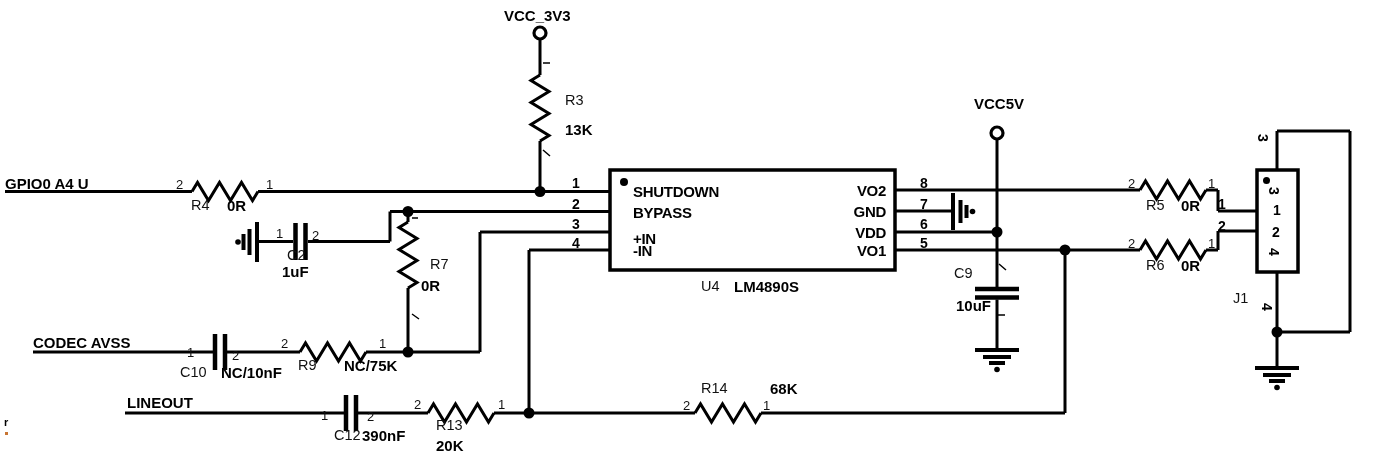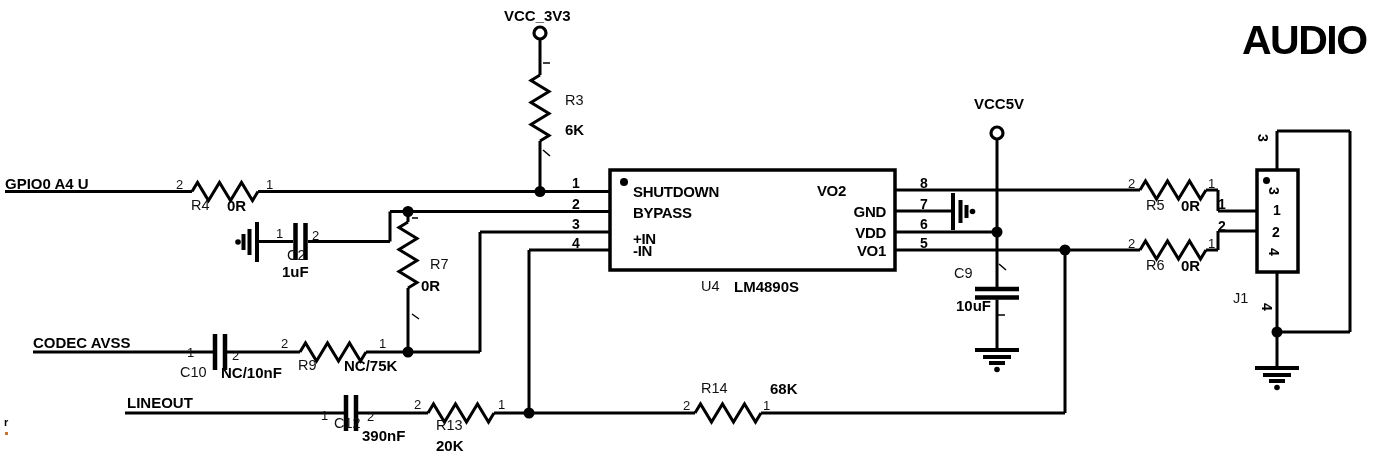--- a/index.html
+++ b/index.html
@@ -98,31 +98,30 @@
     <rect x="1257" y="170" width="41" height="102" fill="#fff" stroke="#000" stroke-width="3.5"></rect>
     <circle cx="1266.5" cy="180.5" r="3.5" fill="#000"></circle>
 
     <g stroke="#000" stroke-width="1.5" fill="none">
       <path d="M543 63 h7 M543 150 l7 6"></path>
       <path d="M412 218 h6 M412 314 l7 5"></path>
       <path d="M999 264 l7 6 M998 315 h7"></path>
     </g>
   </svg>
 
-  <span class="lbl title" style="left:1242px;top:20px">AUDIO</span>
 
   <span class="lbl b" style="left:504px;top:8px">VCC_3V3</span>
   <span class="lbl b" style="left:974px;top:96px">VCC5V</span>
 
   <span class="lbl b" style="left:5px;top:176px">GPIO0 A4 U</span>
   <span class="lbl b" style="left:33px;top:335px">CODEC AVSS</span>
   <span class="lbl b" style="left:127px;top:395px">LINEOUT</span>
 
   <span class="lbl ref" style="left:565px;top:93px">R3</span>
-  <span class="lbl b" style="left:565px;top:122px">6K</span>
+  <span class="lbl b" style="left:565px;top:122px">13K</span>
 
   <span class="lbl num" style="left:176px;top:178px">2</span>
   <span class="lbl num" style="left:266px;top:178px">1</span>
   <span class="lbl ref" style="left:191px;top:198px">R4</span>
   <span class="lbl b" style="left:227px;top:198px">0R</span>
 
   <span class="lbl num" style="left:276px;top:227px">1</span>
   <span class="lbl num" style="left:312px;top:229px">2</span>
   <span class="lbl ref" style="left:287px;top:248px">C2</span>
   <span class="lbl b" style="left:282px;top:264px">1uF</span>
@@ -133,21 +132,21 @@
   <span class="lbl icpin" style="left:572px;top:176px">1</span>
   <span class="lbl icpin" style="left:572px;top:197px">2</span>
   <span class="lbl icpin" style="left:572px;top:217px">3</span>
   <span class="lbl icpin" style="left:572px;top:236px">4</span>
 
   <span class="lbl icname" style="left:633px;top:184px">SHUTDOWN</span>
   <span class="lbl icname" style="left:633px;top:205px">BYPASS</span>
   <span class="lbl icname" style="left:633px;top:231px">+IN</span>
   <span class="lbl icname" style="left:633px;top:243px">-IN</span>
 
-  <span class="lbl icname ra" style="left:796px;top:183px">VO2</span>
+  <span class="lbl icname ra" style="left:836px;top:183px">VO2</span>
   <span class="lbl icname ra" style="left:836px;top:204px">GND</span>
   <span class="lbl icname ra" style="left:836px;top:225px">VDD</span>
   <span class="lbl icname ra" style="left:836px;top:243px">VO1</span>
 
   <span class="lbl icpin" style="left:920px;top:176px">8</span>
   <span class="lbl icpin" style="left:920px;top:197px">7</span>
   <span class="lbl icpin" style="left:920px;top:217px">6</span>
   <span class="lbl icpin" style="left:920px;top:236px">5</span>
 
   <span class="lbl ref" style="left:701px;top:279px">U4</span>
@@ -171,21 +170,21 @@
   <span class="lbl ref" style="left:180px;top:365px">C10</span>
   <span class="lbl b" style="left:221px;top:365px">NC/10nF</span>
 
   <span class="lbl num" style="left:281px;top:337px">2</span>
   <span class="lbl num" style="left:379px;top:337px">1</span>
   <span class="lbl ref" style="left:298px;top:358px">R9</span>
   <span class="lbl b" style="left:344px;top:358px">NC/75K</span>
 
   <span class="lbl num" style="left:321px;top:409px">1</span>
   <span class="lbl num" style="left:367px;top:410px">2</span>
-  <span class="lbl ref" style="left:334px;top:416px">C12</span>
+  <span class="lbl ref" style="left:334px;top:428px">C12</span>
   <span class="lbl b" style="left:362px;top:428px">390nF</span>
 
   <span class="lbl num" style="left:414px;top:398px">2</span>
   <span class="lbl num" style="left:498px;top:398px">1</span>
   <span class="lbl ref" style="left:436px;top:418px">R13</span>
   <span class="lbl b" style="left:436px;top:438px">20K</span>
 
   <span class="lbl ref" style="left:701px;top:381px">R14</span>
   <span class="lbl b" style="left:770px;top:381px">68K</span>
   <span class="lbl num" style="left:683px;top:399px">2</span>

